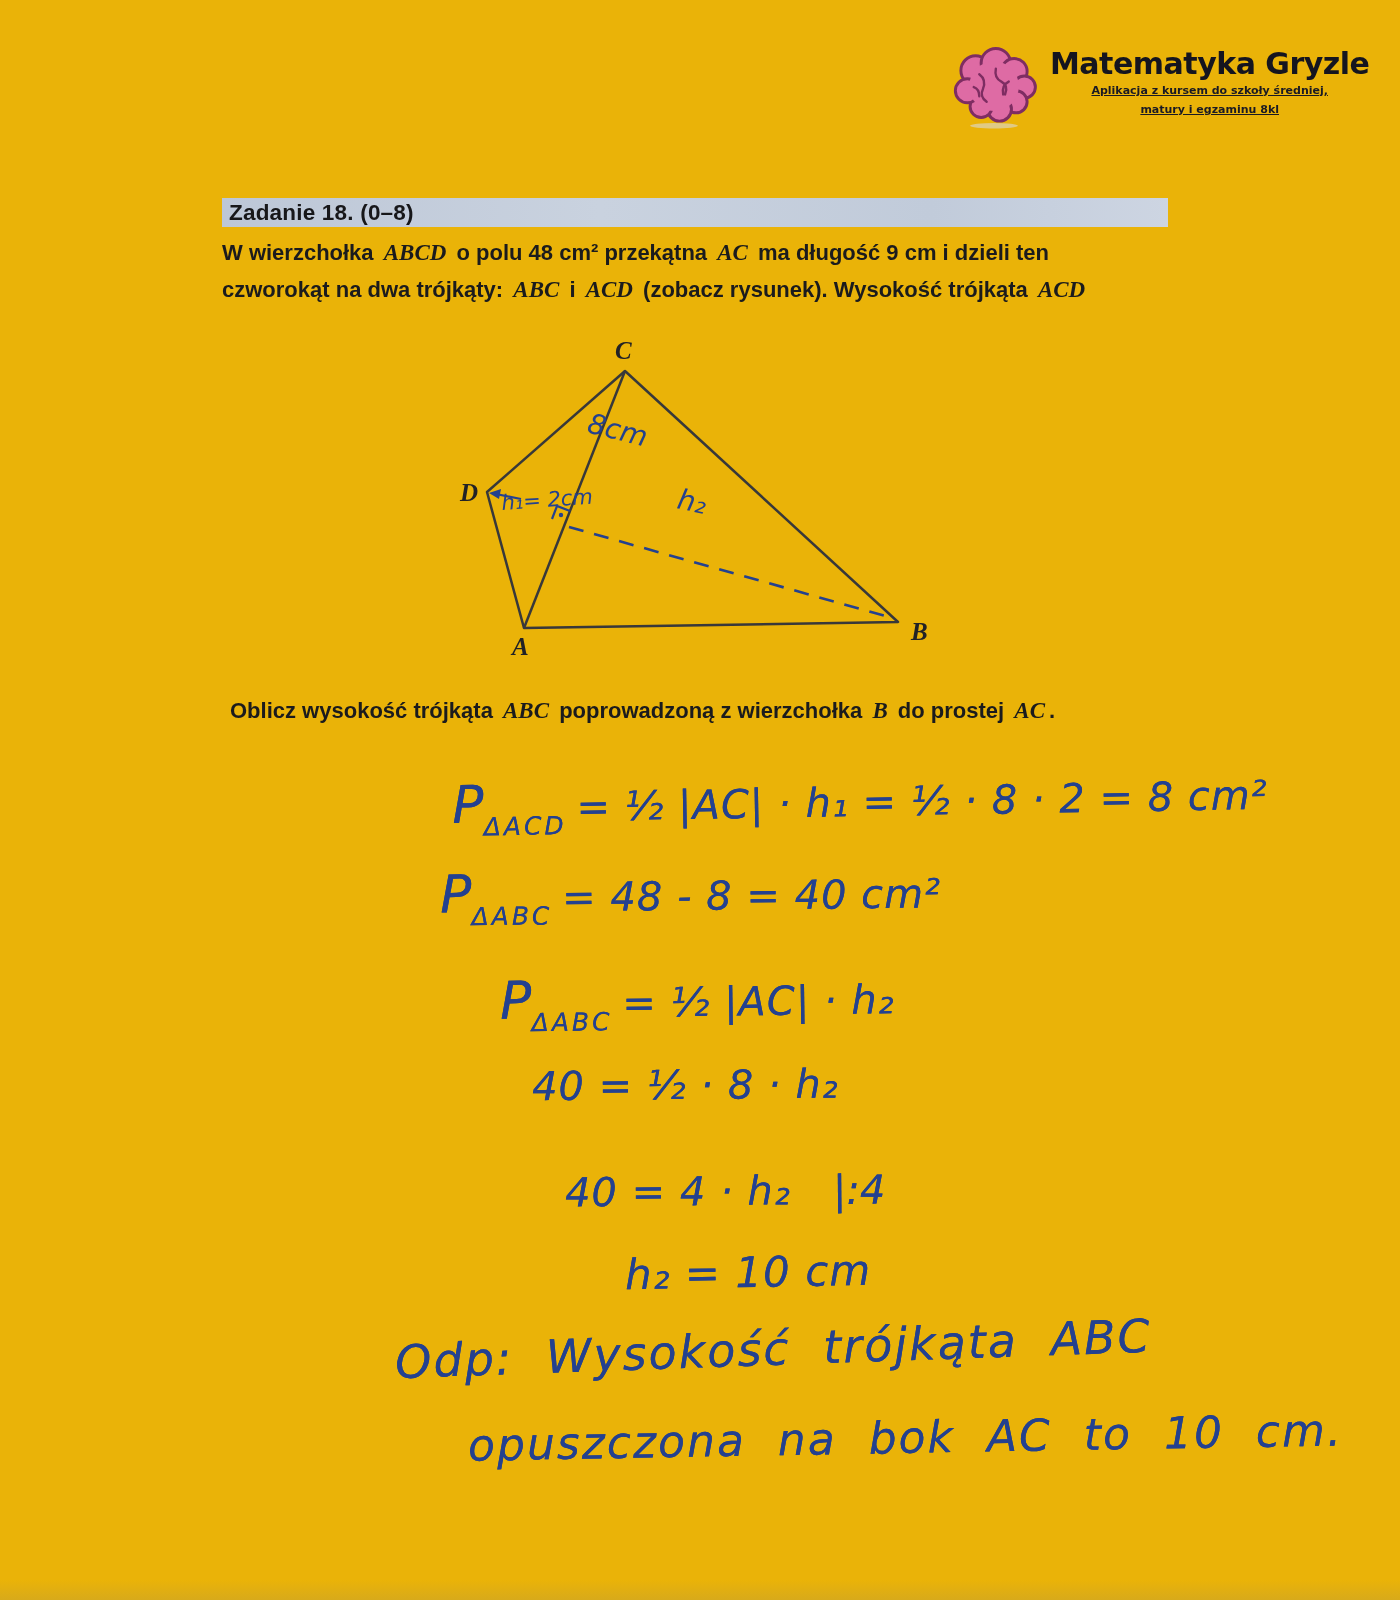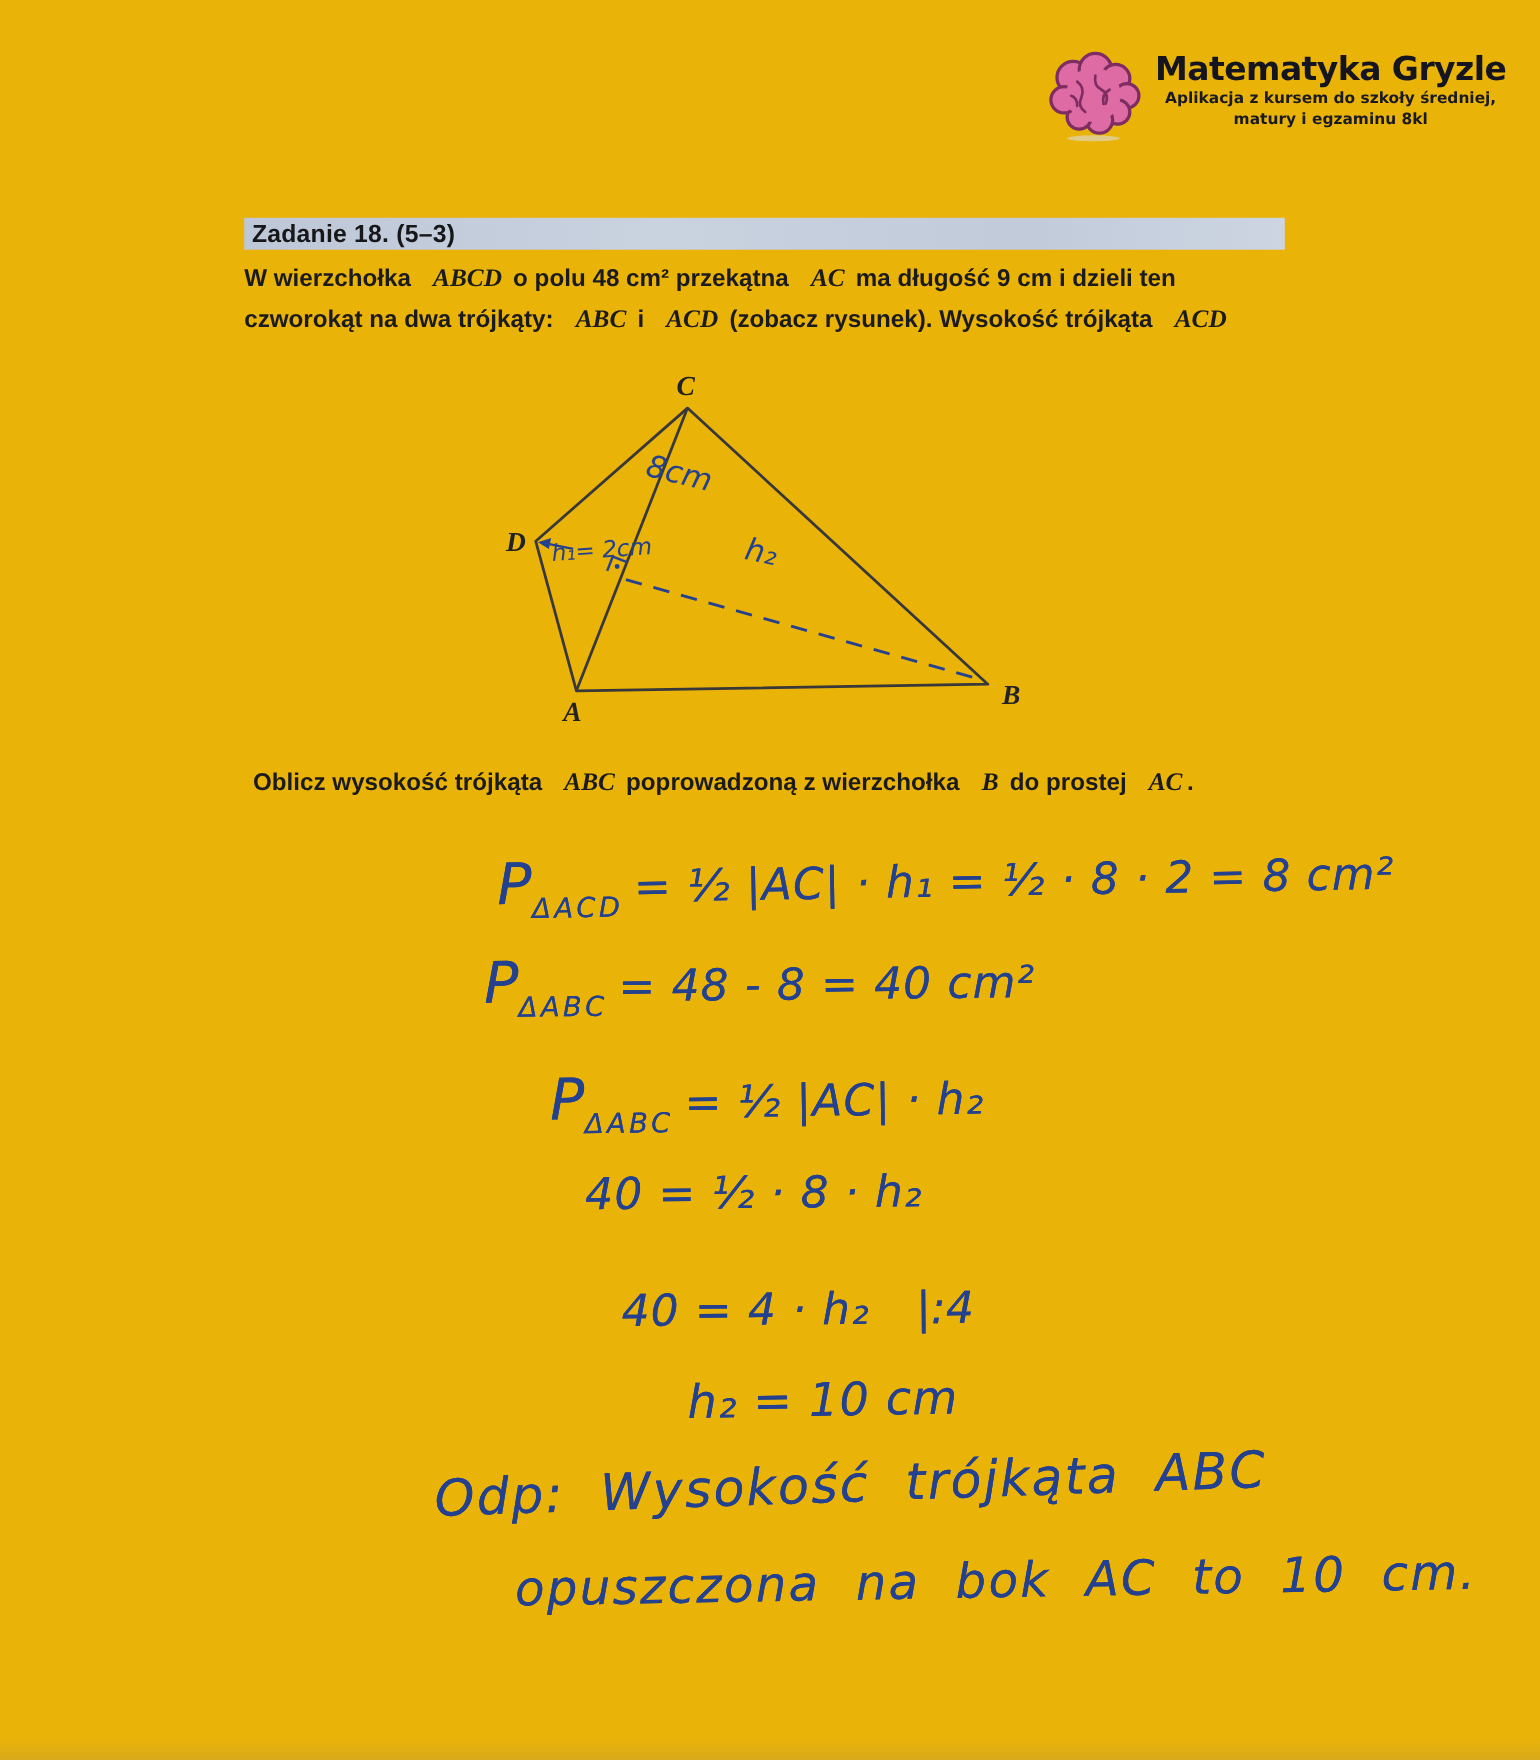--- a/index.html
+++ b/index.html
@@ -9,37 +9,37 @@
     font-family:"Liberation Sans",sans-serif;
   }
   
   .logo{position:absolute;left:948px;top:46px;display:flex;align-items:flex-start;}
   .logo-text{margin-left:10px;text-align:center;}
   .logo-title{
     font-family:"DejaVu Sans",sans-serif;font-weight:800;font-size:30px;
     color:#15151f;letter-spacing:-0.5px;white-space:nowrap;text-align:left;
   }
   .logo-sub{
-    font-family:"DejaVu Sans",sans-serif;font-weight:700;font-size:14px;
-    color:#1a1a24;line-height:19px;white-space:nowrap;
+    font-family:"DejaVu Sans",sans-serif;font-weight:700;font-size:11px;
+    color:#1a1a24;line-height:19px;white-space:nowrap;text-decoration:underline;
   }
   
   .task-header{
     position:absolute;left:222px;top:198px;width:946px;height:29px;
     background:linear-gradient(90deg,#bdc7d7 0%,#c9d2df 40%,#c1cbda 75%,#cdd5e2 100%);
     display:flex;align-items:center;
   }
   .task-header-label{
     font-size:22.5px;font-weight:700;color:#17171a;padding-left:7px;letter-spacing:0.2px;
   }
   .print-par{position:absolute;color:#1b1b1d;font-weight:700;font-size:22px;line-height:37px;}
   .print-line{white-space:nowrap;}
   .mvar{
     font-family:"Liberation Serif",serif;font-style:italic;font-weight:700;
-    padding:0 4px;font-size:23px;margin-left:10px;
+    padding:0 4px;font-size:23px;
   }
   
   .figure{position:absolute;left:428px;top:330px;}
   .fig-vertex{
     font-family:"Liberation Serif",serif;font-style:italic;font-weight:700;
     font-size:25px;fill:#222226;
   }
   .fig-hw{font-family:"DejaVu Sans",sans-serif;font-style:italic;fill:#24418f;}
   
   .hw{
@@ -84,21 +84,21 @@
       <ellipse cx="50" cy="86" rx="26" ry="3" fill="#d9d9d9" opacity="0.6"></ellipse>
     </svg>
     <div class="logo-text">
       <div class="logo-title">Matematyka Gryzle</div>
       <div class="logo-sub">Aplikacja z kursem do szkoły średniej,</div>
       <div class="logo-sub">matury i egzaminu 8kl</div>
     </div>
   </div>
 
   <div class="task-header">
-    <span class="task-header-label">Zadanie 18. (5–3)</span>
+    <span class="task-header-label">Zadanie 18. (0–8)</span>
   </div>
 
   <div class="print-par" style="left:222px;top:234px;">
     <div class="print-line"><span>W wierzchołka </span><span class="mvar">ABCD</span><span> o polu 48 cm² przekątna </span><span class="mvar">AC</span><span> ma długość 9 cm i dzieli ten</span></div>
     <div class="print-line"><span>czworokąt na dwa trójkąty: </span><span class="mvar">ABC</span><span> i </span><span class="mvar">ACD</span><span> (zobacz rysunek). Wysokość trójkąta </span><span class="mvar">ACD</span></div>
   </div>
 
   <div class="figure">
     <svg width="520" height="330" viewBox="0 0 520 330">
 

